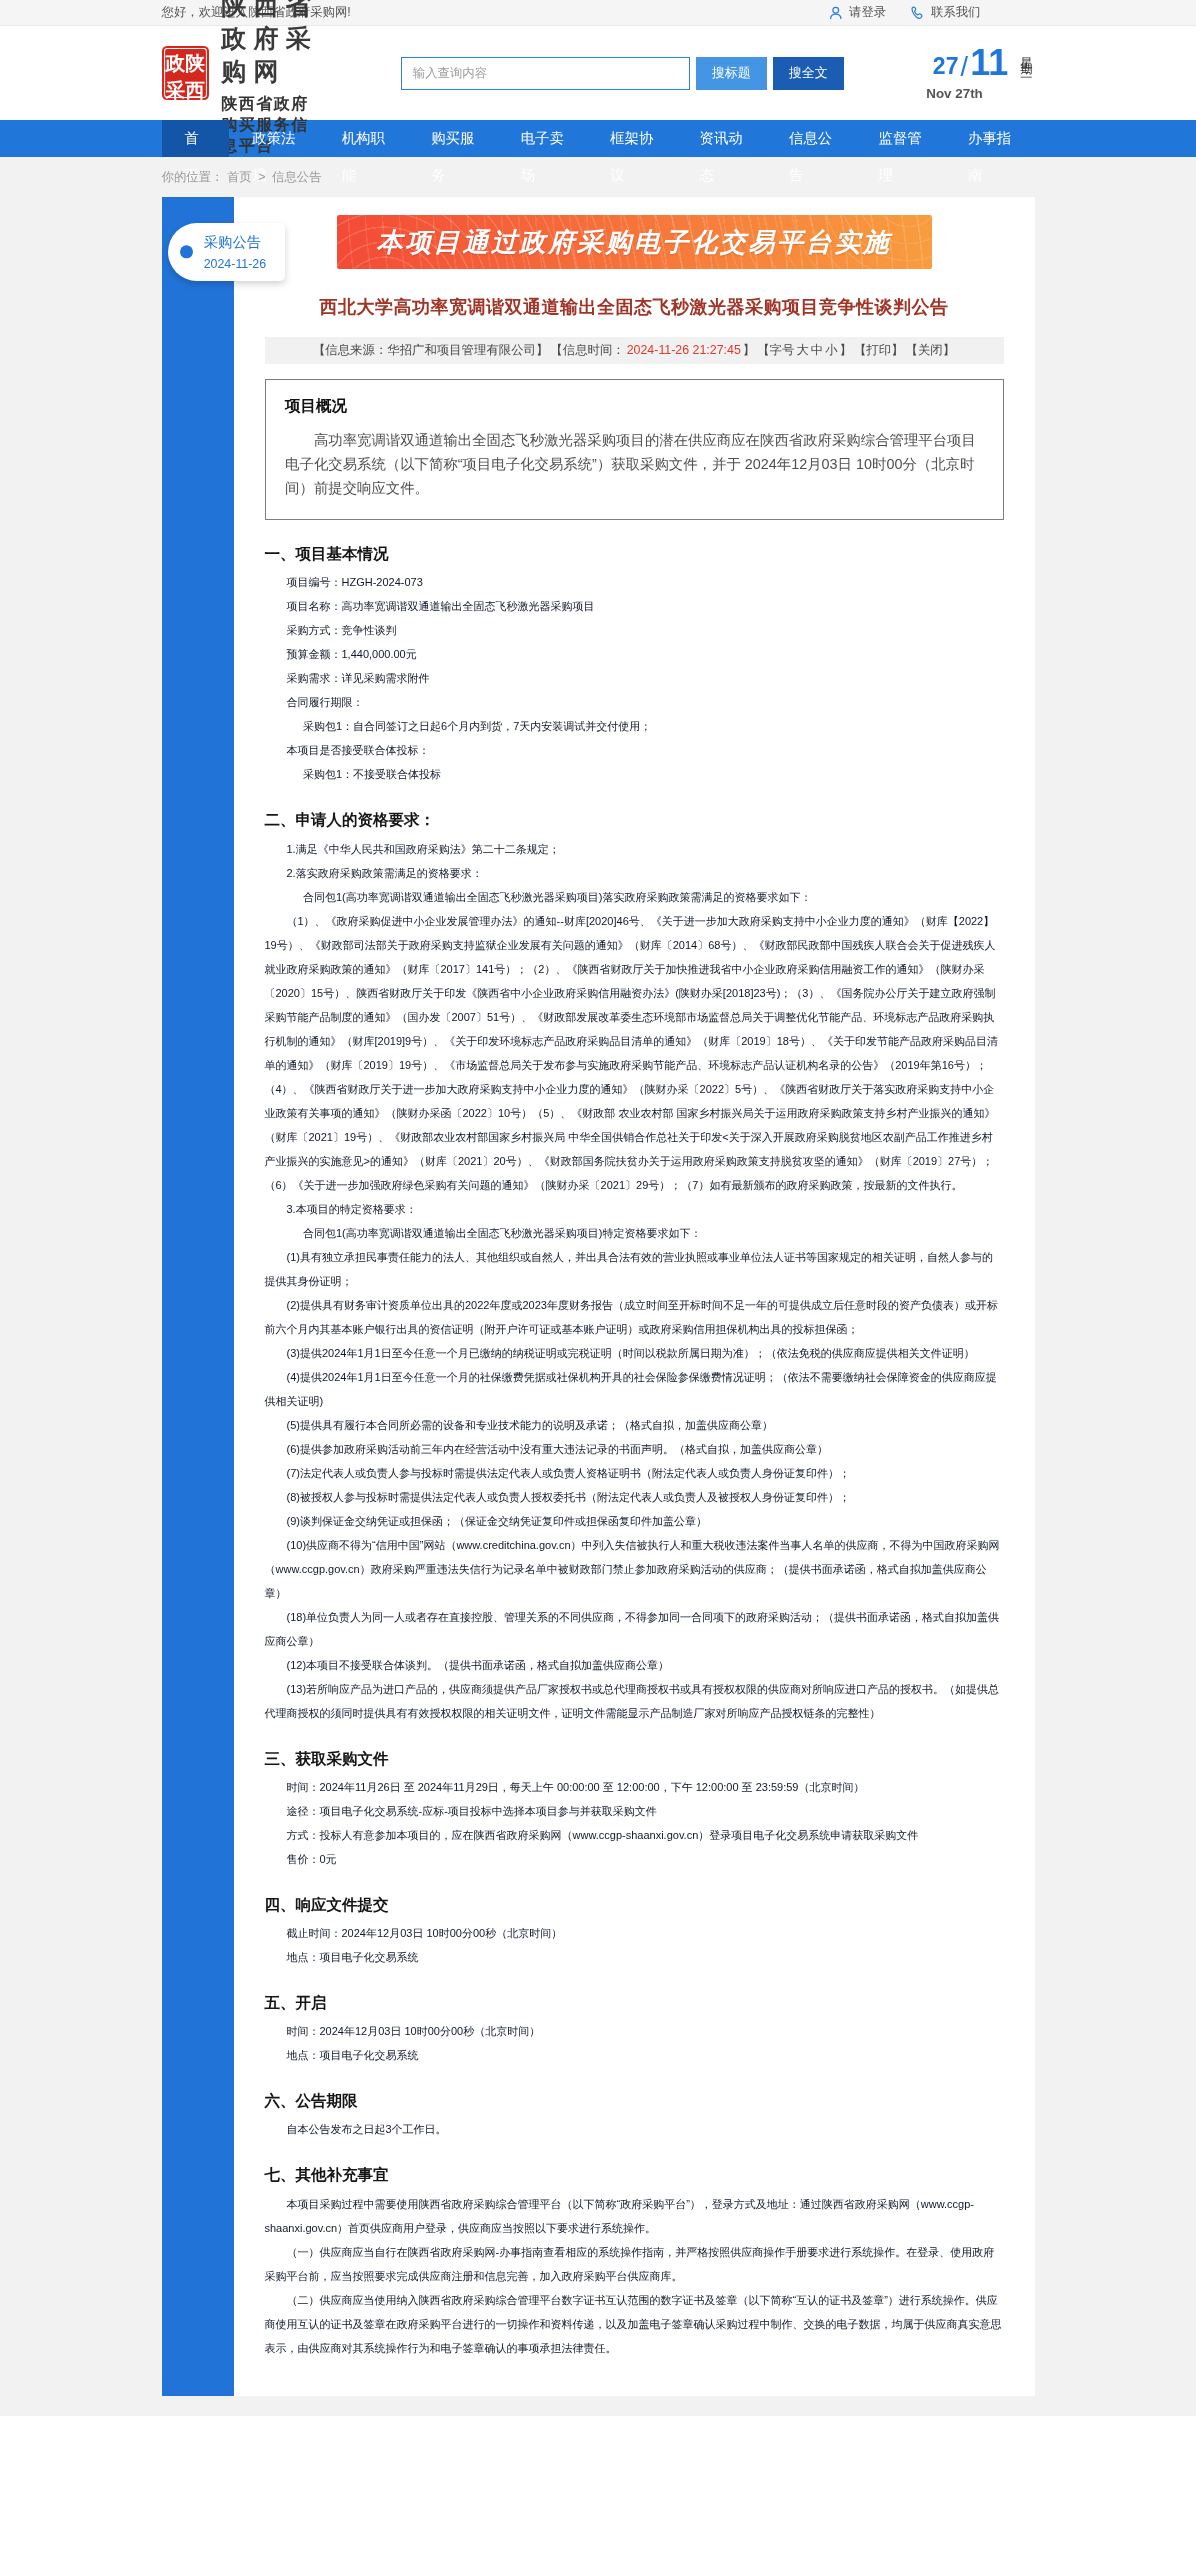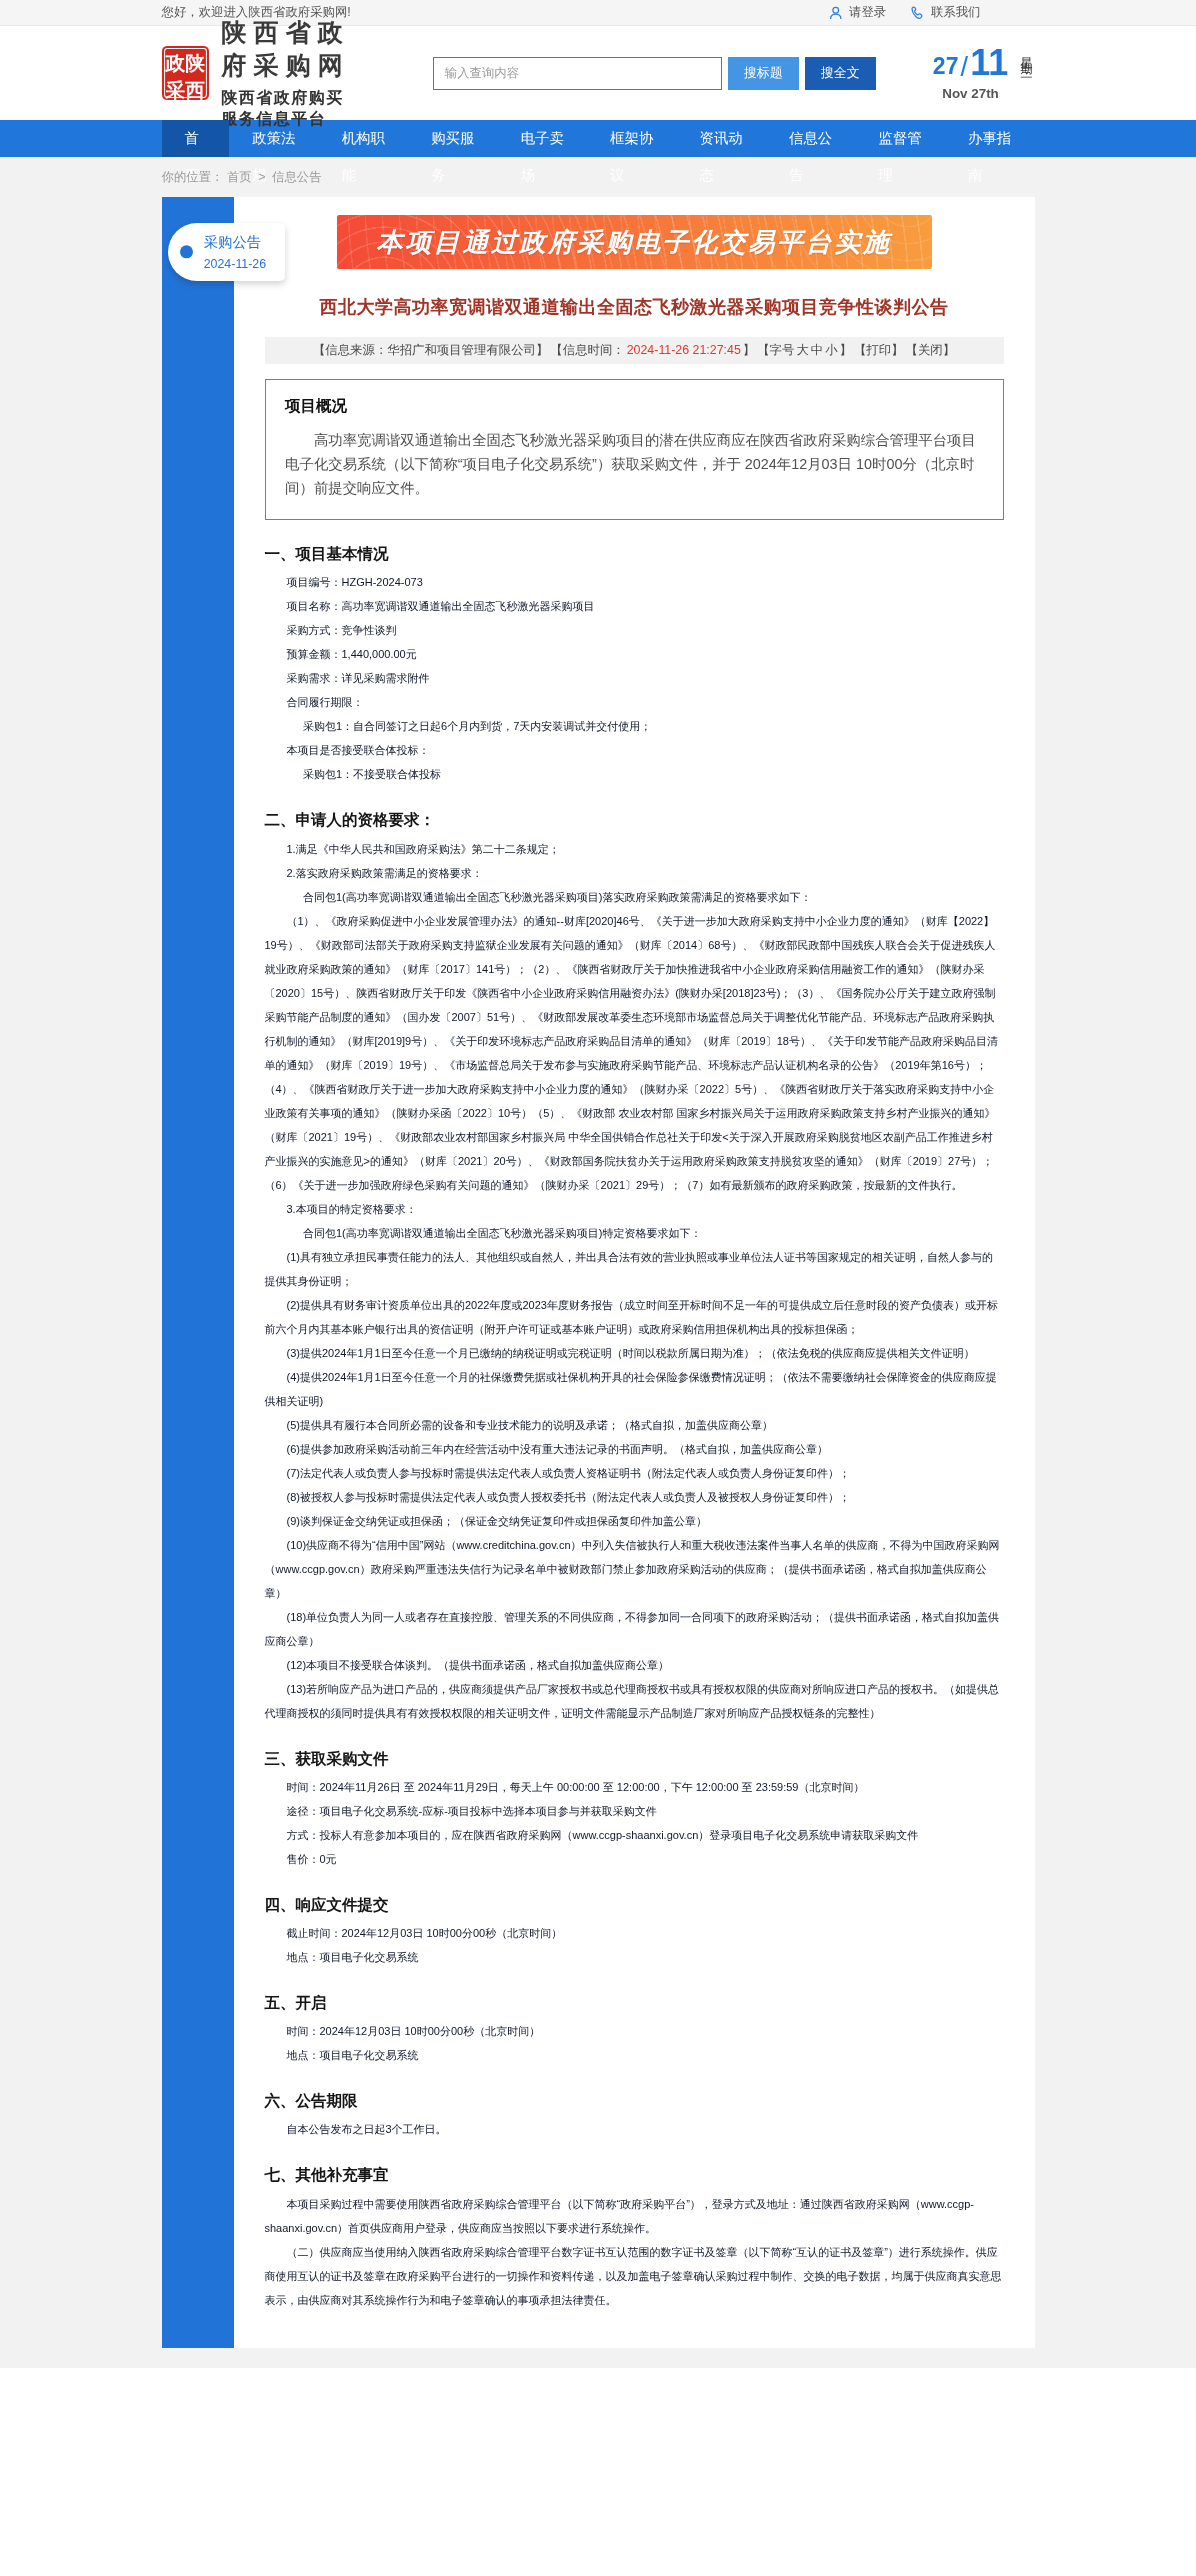--- a/index.html
+++ b/index.html
@@ -25,21 +25,21 @@
   .brand-text .site-subtitle { margin-top:5.2px; font-size:16px; font-weight:bold; color:#333; letter-spacing:1.5px; }
   .search-area { display:flex; align-items:center; margin-left:77px; }
   .search-input { width:289px; height:33px; border:1px solid #2e7fd8; font-size:12.4px; padding:0 10.3px; color:#333; outline:none; }
   .search-input::placeholder { color:#9a9a9a; }
   .btn-search { height:33px; width:71px; border:none; color:#fff; font-size:13px; cursor:pointer; }
   .btn-search.title { background:#4495e4; margin-left:5.2px; }
   .btn-search.full  { background:#1a5db3; margin-left:6.2px; }
   .date-box { margin-left:57px; display:flex; align-items:flex-start; gap:9.3px; }
   .date-nums { text-align:center; }
   .date-line { display:flex; align-items:flex-end; color:#2176d9; font-weight:bold; line-height:1; }
-  .date-day { font-size:23px; padding-bottom:3.1px; }
+  .date-day { font-size:23px; padding-bottom:3.1px;margin-left:32px; }
   .date-slash { font-size:27px; font-weight:normal; margin:0 2.1px; }
   .date-month { font-size:36px; }
   .date-en { margin-top:5.2px; font-size:13.4px; font-weight:bold; color:#555; }
   .weekday-vert { writing-mode:vertical-rl; font-size:12.4px; color:#333; letter-spacing:5.2px; padding-top:2.1px; }
 
   
   .main-nav { background:#2176d9; }
   .nav-inner { display:flex; }
   .nav-item { display:block; height:37px; line-height:37px; padding:0 23px; color:#fff; font-size:14.4px; text-decoration:none; cursor:pointer; }
   .nav-item.active { background:#1356a8; }
@@ -241,19 +241,20 @@
           <h3 class="sec-h">四、响应文件提交</h3>
           <p class="para indent">截止时间：2024年12月03日 10时00分00秒（北京时间）</p>
           <p class="para indent">地点：项目电子化交易系统</p>
           <h3 class="sec-h">五、开启</h3>
           <p class="para indent">时间：2024年12月03日 10时00分00秒（北京时间）</p>
           <p class="para indent">地点：项目电子化交易系统</p>
           <h3 class="sec-h">六、公告期限</h3>
           <p class="para indent">自本公告发布之日起3个工作日。</p>
           <h3 class="sec-h">七、其他补充事宜</h3>
           <p class="para indent">本项目采购过程中需要使用陕西省政府采购综合管理平台（以下简称“政府采购平台”），登录方式及地址：通过陕西省政府采购网（www.ccgp-shaanxi.gov.cn）首页供应商用户登录，供应商应当按照以下要求进行系统操作。</p>
+          <p class="para indent">（一）供应商应当自行在陕西省政府采购网-办事指南查看相应的系统操作指南，并严格按照供应商操作手册要求进行系统操作。在登录、使用政府采购平台前，应当按照要求完成供应商注册和信息完善，加入政府采购平台供应商库。</p>
           <p class="para indent">（二）供应商应当使用纳入陕西省政府采购综合管理平台数字证书互认范围的数字证书及签章（以下简称“互认的证书及签章”）进行系统操作。供应商使用互认的证书及签章在政府采购平台进行的一切操作和资料传递，以及加盖电子签章确认采购过程中制作、交换的电子数据，均属于供应商真实意思表示，由供应商对其系统操作行为和电子签章确认的事项承担法律责任。</p>
         </div>
 
     </main>
   </div>
 </div>
 
 
 </body></html>

